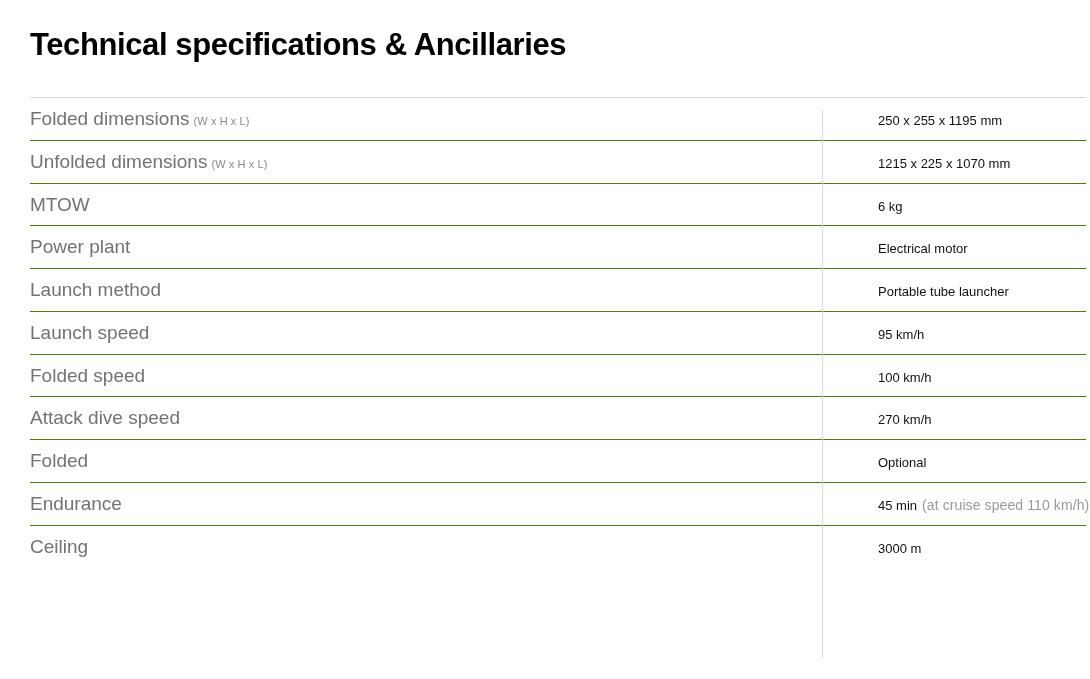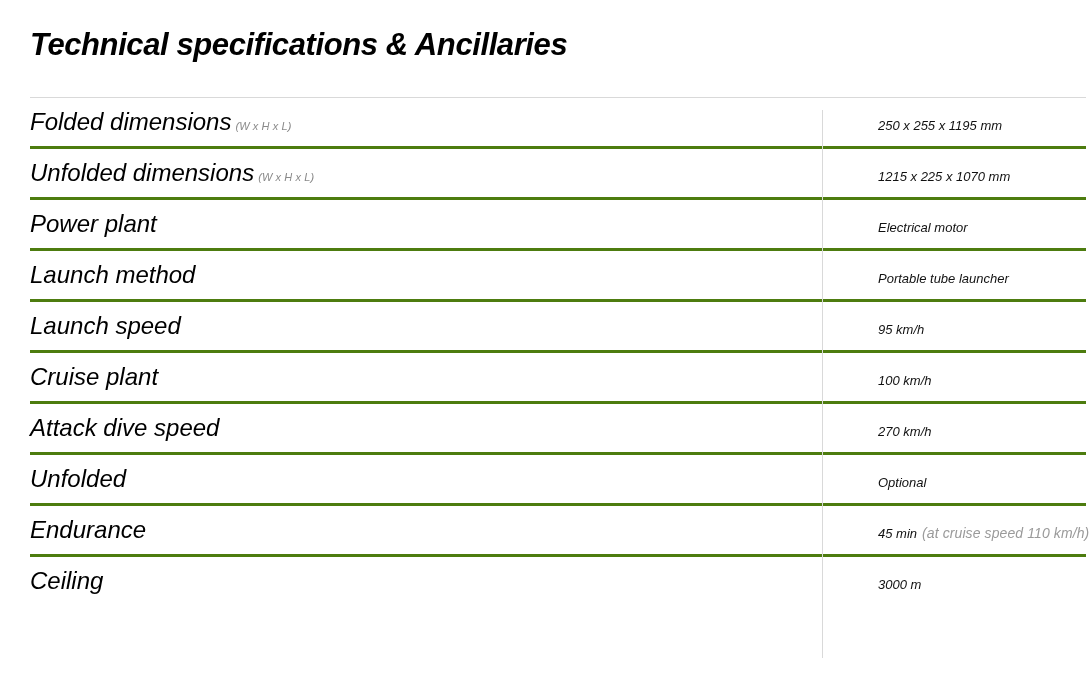--- a/index.html
+++ b/index.html
@@ -13,37 +13,36 @@
     font-family: "Liberation Sans", sans-serif;
     color: #111111;
     overflow: hidden;
   }
   .page {
     position: relative;
     width: 1090px;
     height: 679px;
     box-sizing: border-box;
     padding: 26px 22px 0 30px;
-    font-style: italic;
   }
   .page-title {
     font-size: 31px;
     font-weight: bold;
     letter-spacing: -0.4px;
     color: #000000;
     margin: 0 0 34px 0;
     line-height: 1.2;
   }
   .spec-table {
     width: 1030px;
     border-collapse: collapse;
     table-layout: fixed;
   }
   .spec-table tr {
-    border-top: 3px solid #4d7c0f;
+    border-top: 1px solid #4d7c0f;
   }
   .spec-table tr:first-child {
     border-top: 1px solid #d9d9d9;
   }
   .spec-table td {
     padding: 9px 0 9px 0;
     vertical-align: baseline;
     font-size: 19px;
     line-height: 1.25;
     color: #111111;
@@ -51,22 +50,22 @@
   }
   .spec-table td.label-cell {
     width: 822px;
     padding-right: 12px;
   }
   .spec-table td.value-cell {
     width: 208px;
     padding-left: 14px;
   }
   .label-main {
-    font-size: 24px;
-    color: #000000;
+    font-size: 19px;
+    color: #737373;
   }
   .label-note {
     font-size: 11px;
     color: #8a8a8a;
     margin-left: 4px;
     letter-spacing: 0.1px;
   }
   .value-main {
     font-size: 13px;
     color: #111111;
@@ -102,41 +101,45 @@
     <tbody>
         <tr>
           <td class="label-cell"><span class="label-main">Folded dimensions</span><span class="label-note">(W x H x L)</span></td>
           <td class="value-cell"><span class="value-main">250 x 255 x 1195 mm</span></td>
         </tr>
         <tr>
           <td class="label-cell"><span class="label-main">Unfolded dimensions</span><span class="label-note">(W x H x L)</span></td>
           <td class="value-cell"><span class="value-main">1215 x 225 x 1070 mm</span></td>
         </tr>
         <tr>
+          <td class="label-cell"><span class="label-main">MTOW</span></td>
+          <td class="value-cell"><span class="value-main">6 kg</span></td>
+        </tr>
+        <tr>
           <td class="label-cell"><span class="label-main">Power plant</span></td>
           <td class="value-cell"><span class="value-main">Electrical motor</span></td>
         </tr>
         <tr>
           <td class="label-cell"><span class="label-main">Launch method</span></td>
           <td class="value-cell"><span class="value-main">Portable tube launcher</span></td>
         </tr>
         <tr>
           <td class="label-cell"><span class="label-main">Launch speed</span></td>
           <td class="value-cell"><span class="value-main">95 km/h</span></td>
         </tr>
         <tr>
-          <td class="label-cell"><span class="label-main">Cruise plant</span></td>
+          <td class="label-cell"><span class="label-main">Folded speed</span></td>
           <td class="value-cell"><span class="value-main">100 km/h</span></td>
         </tr>
         <tr>
           <td class="label-cell"><span class="label-main">Attack dive speed</span></td>
           <td class="value-cell"><span class="value-main">270 km/h</span></td>
         </tr>
         <tr>
-          <td class="label-cell"><span class="label-main">Unfolded</span></td>
+          <td class="label-cell"><span class="label-main">Folded</span></td>
           <td class="value-cell"><span class="value-main">Optional</span></td>
         </tr>
         <tr>
           <td class="label-cell"><span class="label-main">Endurance</span></td>
           <td class="value-cell"><span class="value-main">45 min</span><span class="value-note">(at cruise speed 110 km/h)</span></td>
         </tr>
         <tr>
           <td class="label-cell"><span class="label-main">Ceiling</span></td>
           <td class="value-cell"><span class="value-main">3000 m</span></td>
         </tr>

